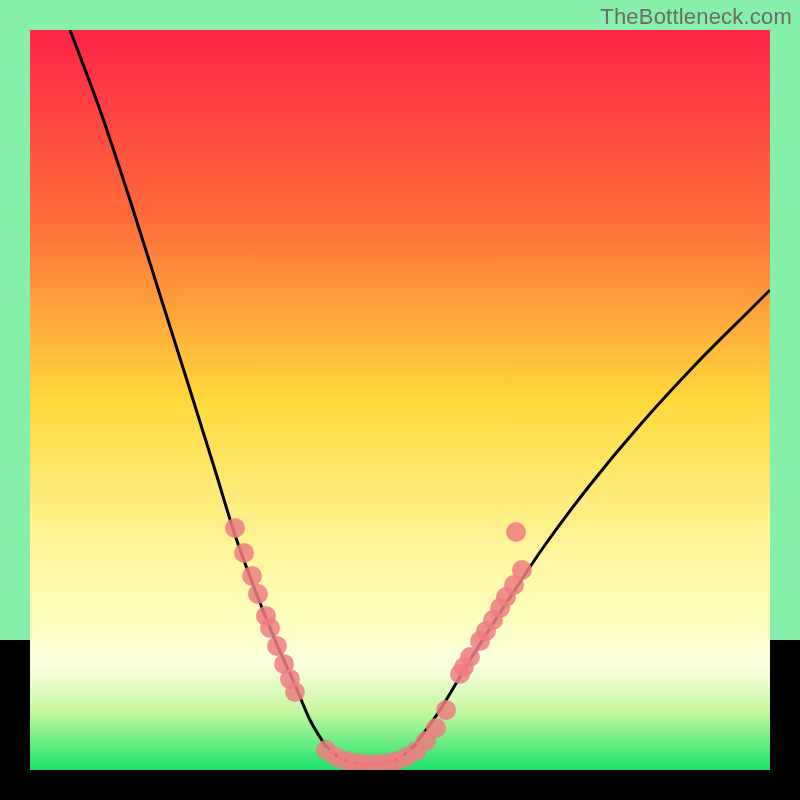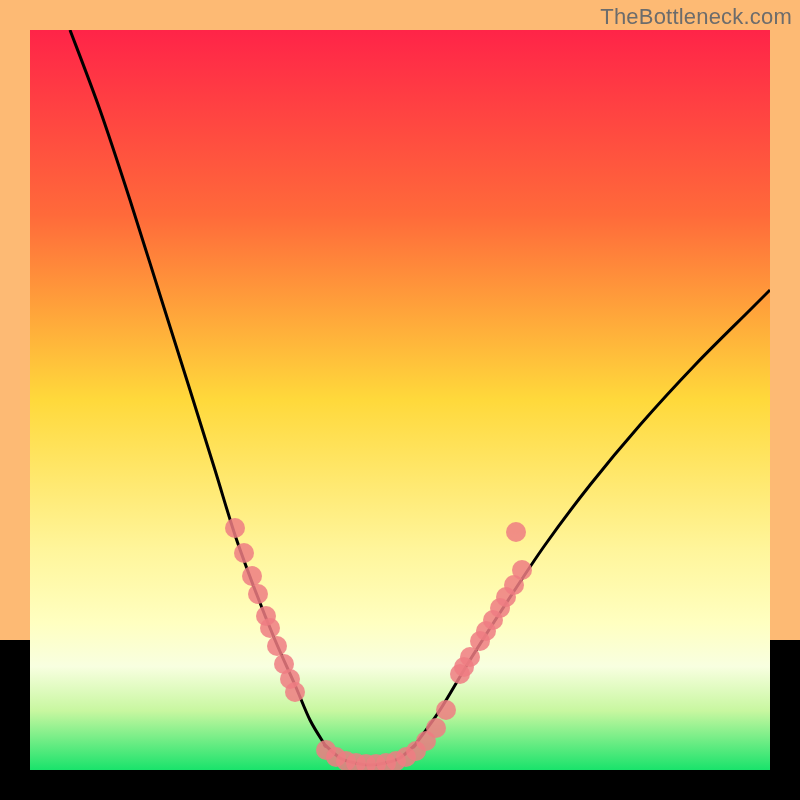--- a/index.html
+++ b/index.html
@@ -8,21 +8,21 @@
     width: 800px;
     height: 800px;
     background: #000;
     overflow: hidden;
     font-family: Arial, Helvetica, sans-serif;
   }
   .frame {
     position: absolute;
     left: 0; top: 0;
     width: 800px; height: 640px;
-    background: #fdba74;
+    background: #86efac;
     text-decoration: underline;
   }
   .plot {
     position: absolute;
     left: 30px;
     top: 30px;
     width: 740px;
     height: 740px;
     overflow: hidden;
   }

